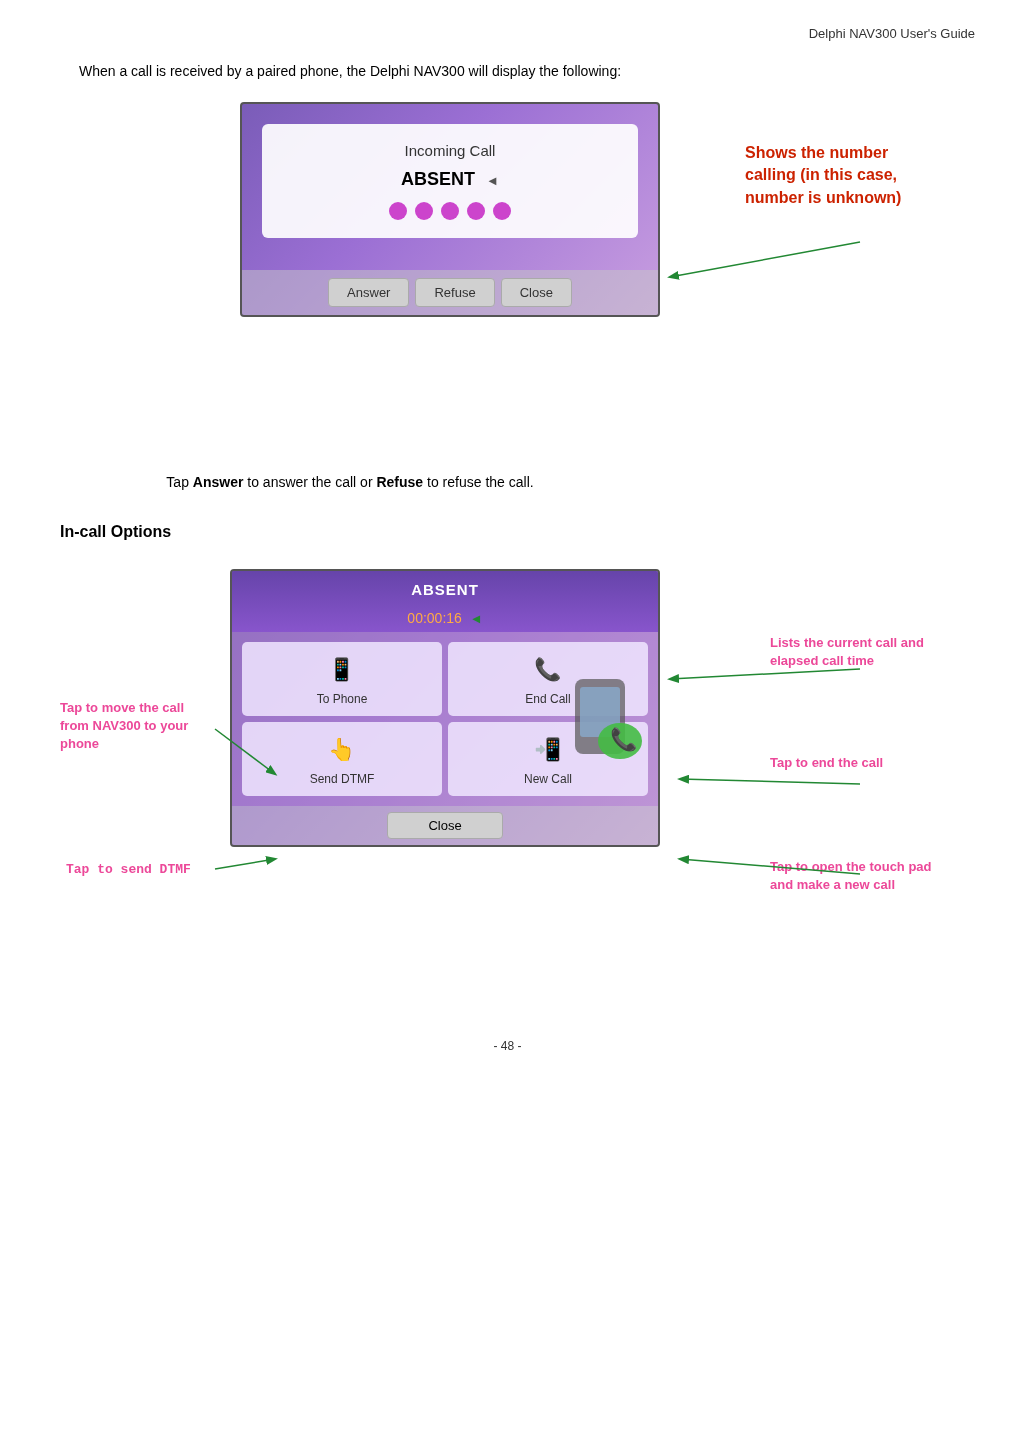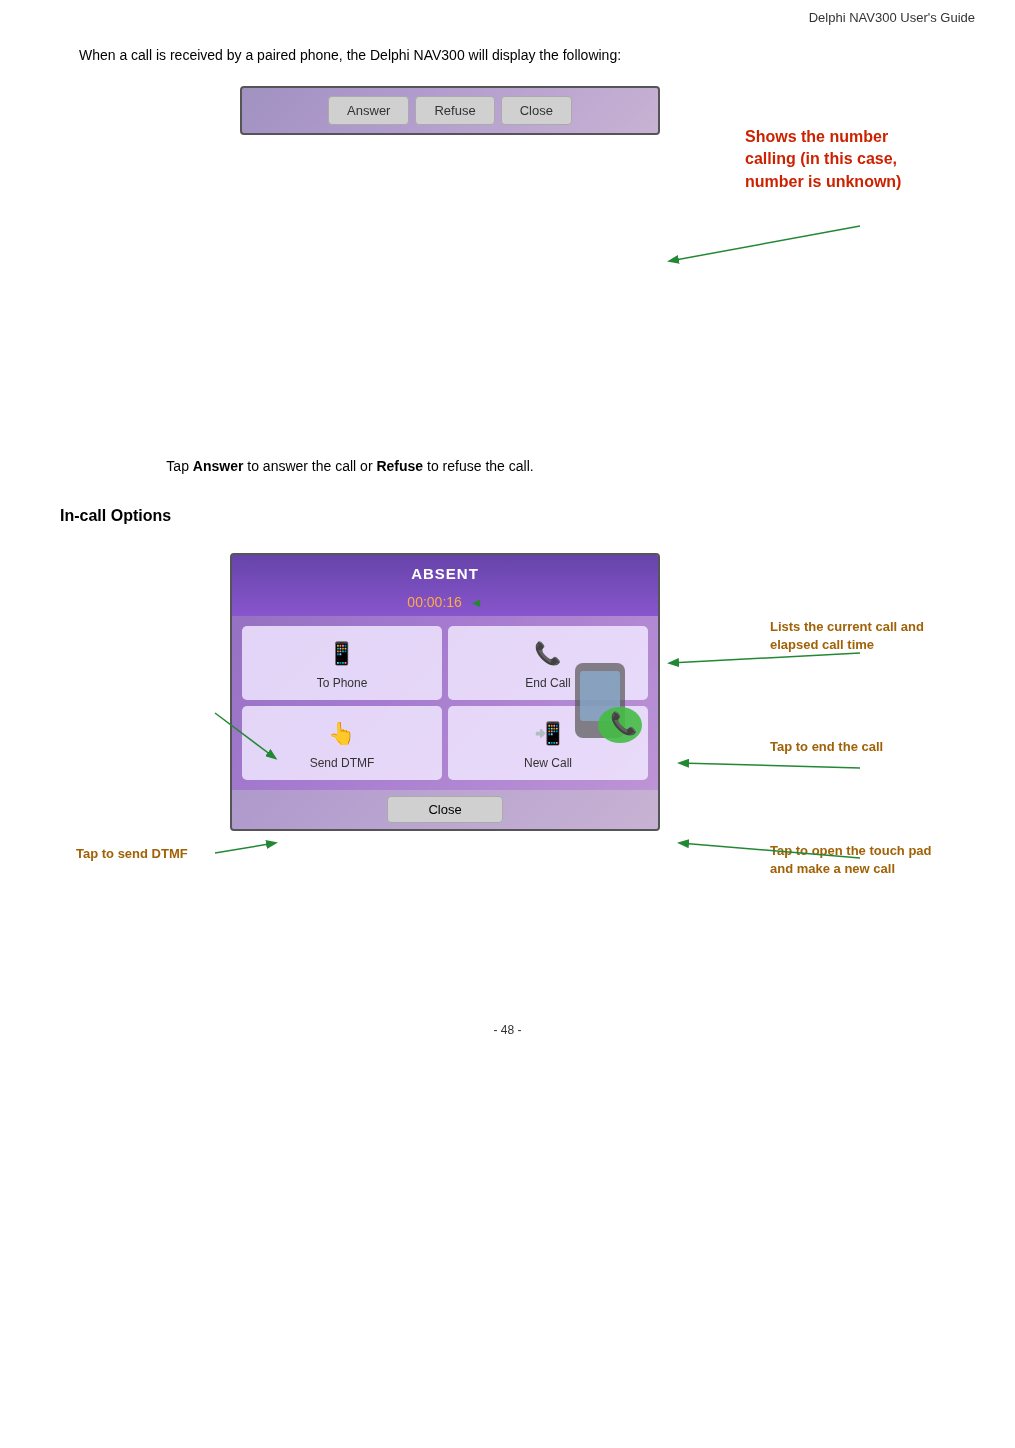--- a/index.html
+++ b/index.html
@@ -9,21 +9,21 @@
       background: #fff;
       font-family: Arial, sans-serif;
       font-size: 14px;
       color: #000;
       position: relative;
     }
 
     
     .page-header {
       text-align: right;
-      padding: 10px 40px 0 0;
+      padding: 26px 40px 0 0;
       font-size: 13px;
       color: #333;
     }
 
     
     .content {
       padding: 20px 60px 0 60px;
     }
 
     
@@ -245,21 +245,21 @@
       width: 155px;
     }
     .ann-left-bottom {
       position: absolute;
       left: 0;
       bottom: 100px;
       width: 155px;
     }
 
     .ann-text {
-      color: #a16207;
+      color: #ec4899;
       font-weight: bold;
       font-size: 13px;
       line-height: 1.4;
     }
 
     
     .arrow-svg {
       position: absolute;
       pointer-events: none;
     }
@@ -290,20 +290,36 @@
 <div class="content">
 
 
   <p class="body-text">
     <span>When a call is received by a paired phone, the Delphi NAV300 will display the following:</span>
   </p>
 
   <div class="callout-block" style="height: 340px;">
 
     <div class="device-screen" style="margin-left: 180px; margin-top: 10px;">
+      <div class="incoming-screen">
+        <div class="call-dialog">
+          <div class="call-title">Incoming Call</div>
+          <div class="caller-name">
+            <span>ABSENT</span>
+            <span style="font-size:13px; color:#555; margin-left:6px;">◄</span>
+          </div>
+          <div class="dots">
+            <div class="dot"></div>
+            <div class="dot"></div>
+            <div class="dot"></div>
+            <div class="dot"></div>
+            <div class="dot"></div>
+          </div>
+        </div>
+      </div>
       <div class="call-buttons">
         <button class="call-btn">Answer</button>
         <button class="call-btn">Refuse</button>
         <button class="call-btn">Close</button>
       </div>
     </div>
 
     <div class="annotation-right" style="top: 40px; right: 20px;">
       <span class="annotation-text">Shows the number calling (in this case, number is unknown)</span>
     </div>
@@ -322,21 +338,24 @@
   <p class="body-text" style="margin-top: 10px; margin-bottom: 30px;">
     Tap <strong>Answer</strong> to answer the call or <strong>Refuse</strong> to refuse the call.
   </p>
 
   <div class="incall-section">
     <h3 class="incall-heading">In-call Options</h3>
 
 
     <div class="incall-callout" style="height: 430px; margin-top: 20px;">
 
-      <div class="ann-left-bottom" style="left:16px; bottom:120px; width:155px; position:absolute;">
+      <div class="ann-left-top" style="left:0; top:130px; width:155px;">
+        <span class="ann-text">Tap to move the call from NAV300 to your phone</span>
+      </div>
+      <div class="ann-left-bottom" style="left:6px; bottom:120px; width:155px; position:absolute;font-family:Liberation Mono, monospace;">
         <span class="ann-text">Tap to send DTMF</span>
       </div>
 
       <div style="position:absolute; right:0; top:65px; width:185px;">
         <span class="ann-text">Lists the current call and elapsed call time</span>
       </div>
       <div style="position:absolute; right:0; top:185px; width:185px;">
         <span class="ann-text">Tap to end the call</span>
       </div>
       <div style="position:absolute; right:0; bottom:105px; width:185px;">

